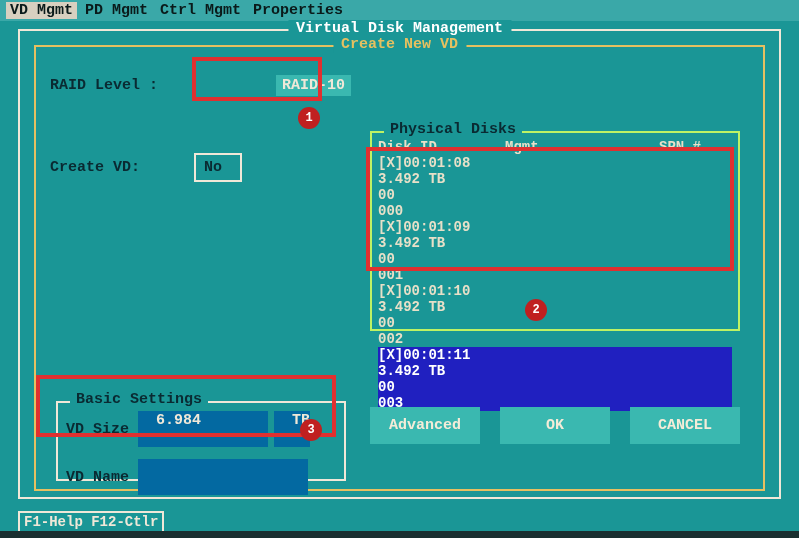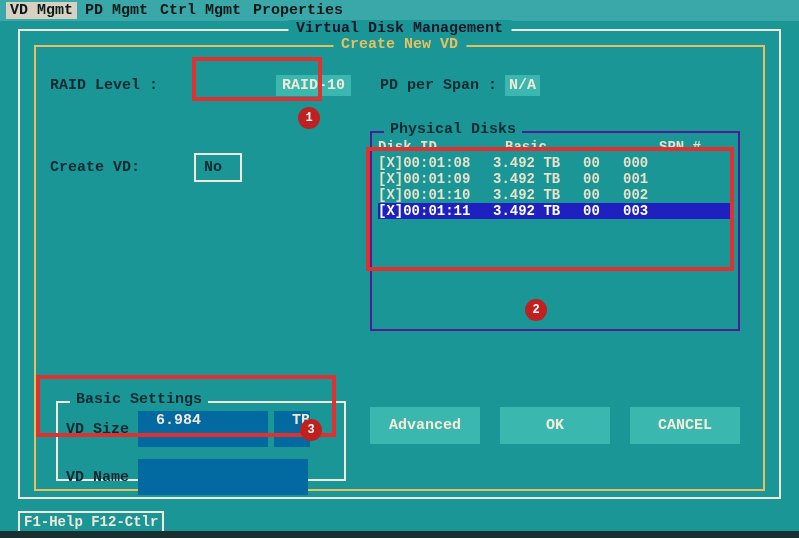--- a/index.html
+++ b/index.html
@@ -34,21 +34,21 @@
     position: relative;
     height: 470px;
     padding: 14px 14px 6px 14px;
   }
   .outer-title {
     position: absolute;
     top: -11px;
     left: 50%;
     transform: translateX(-50%);
     background: #1a9696;
-    color: #0f172a;
+    color: #ffffff;
     padding: 0 8px;
   }
   .inner-frame {
     border: 2px solid #e6c060;
     position: relative;
     height: 100%;
     padding: 20px 14px 8px 14px;
   }
   .inner-title {
     position: absolute;
@@ -59,33 +59,33 @@
     color: #e6c060;
     padding: 0 8px;
   }
   .content { position: relative; width: 100%; height: 100%; }
   .row { display:flex; align-items:center; }
   .lbl { color: #0a2a32; }
   .lbl-pd { color:#0a2a32; }
   .val-teal { background:#3ab8b0; color:#f0e8d8; padding: 2px 6px; display:inline-block; }
   .val-white { border:2px solid #f0e8d8; background:#1a9696; color:#0a2a32; padding:4px 8px; display:inline-block; min-width:48px; text-align:left; }
   .pd-box {
-    border: 2px solid #4c1d95;
+    border: 2px solid #bef264;
     position: absolute;
     top: 64px; left: 320px;
     width: 370px; height: 200px;
     padding: 6px 6px;
   }
   .pd-title {
     position: absolute; top:-12px; left:12px;
     background:#1a9696; color:#0a2a32;
     padding:0 6px;
   }
   .pd-header { color:#e8e0c8; display:flex; gap:12px; font-size:14px;}
-  .pd-row { display:flex; font-size:14px; color:#e8e0c8; }
+  .pd-row { display:flex; font-size:14px; color:#e8e0c8;flex-direction:column; }
   .pd-row.sel { background:#2020c0; color:#ffffff; }
   .c1{width:115px;} .c2{width:90px;} .c3{width:40px; text-align:left;} .c4{width:50px; text-align:left;}
 
   .basic-box {
     border:2px solid #f0e8d8;
     position:absolute;
     top:334px; left:6px;
     width:290px; height:80px;
     padding:8px 8px;
   }
@@ -133,37 +133,32 @@
     <div class="outer-title">Virtual Disk Management</div>
     <div class="inner-frame">
       <div class="inner-title">Create New VD</div>
       <div class="content">
 
         <div class="row" style="position:absolute; top:8px; left:0;gap:44px;">
           <span class="lbl">RAID Level  :</span>
           <span style="width:30px"></span>
           <span class="val-teal">RAID-10</span>
         </div>
-        <div class="row" style="position:absolute; top:8px; left:330px;">
-          <span class="lbl-pd">PD per Span :</span>
-          <span style="width:8px"></span>
-          <span class="val-teal" style="padding:2px 4px;">N/A</span>
-        </div>
 
         <div class="row" style="position:absolute; top:86px; left:0;">
           <span class="lbl">Create VD:</span>
           <span style="width:54px"></span>
           <span class="val-white">No</span>
         </div>
 
         <div class="pd-box">
           <div class="pd-title">Physical Disks</div>
           <div class="pd-header">
             <span class="c1">Disk ID</span>
-            <span class="c2">Basic</span>
+            <span class="c2">Mgmt</span>
             <span class="c3"></span>
             <span class="c4">SPN #</span>
           </div>
           <div id="pd-rows">
               <div class="pd-row">
                 <span class="c1">[X]00:01:08</span>
                 <span class="c2">3.492 TB</span>
                 <span class="c3">00</span>
                 <span class="c4">000</span>
               </div>

